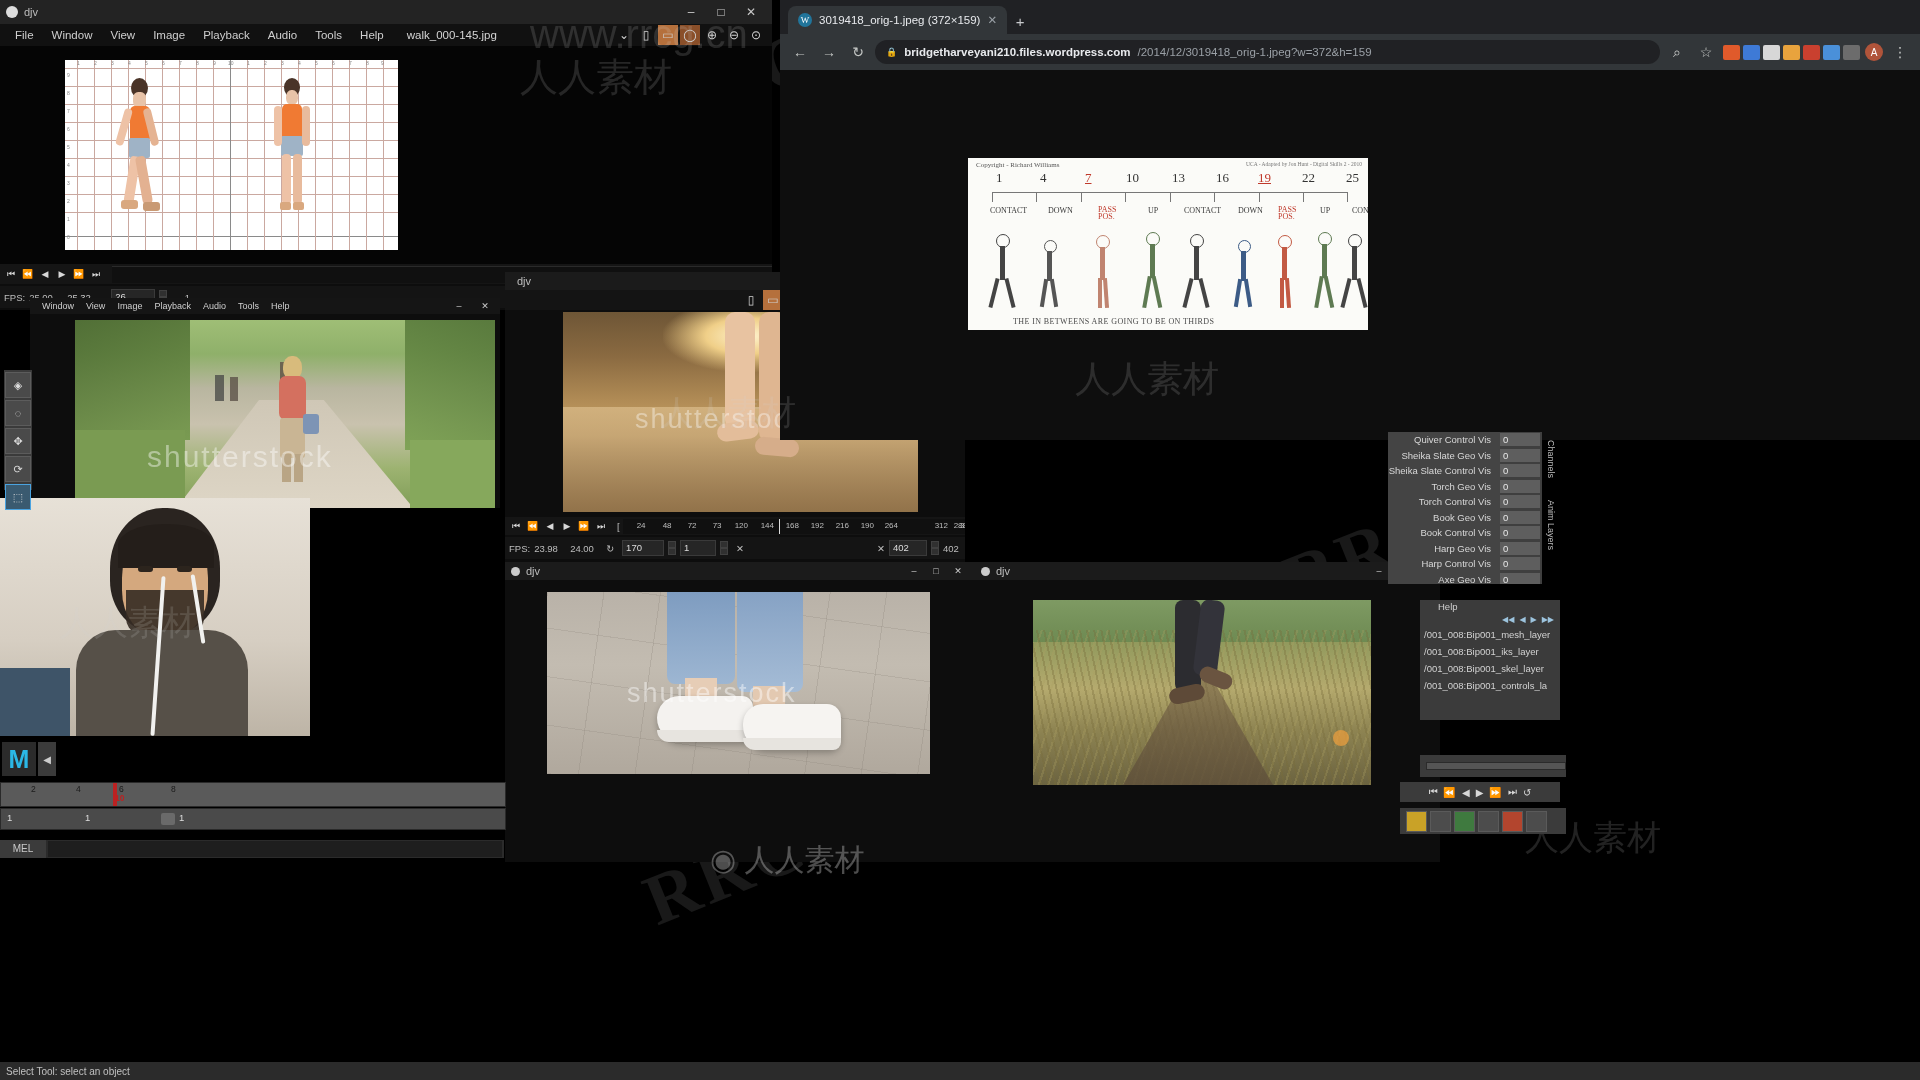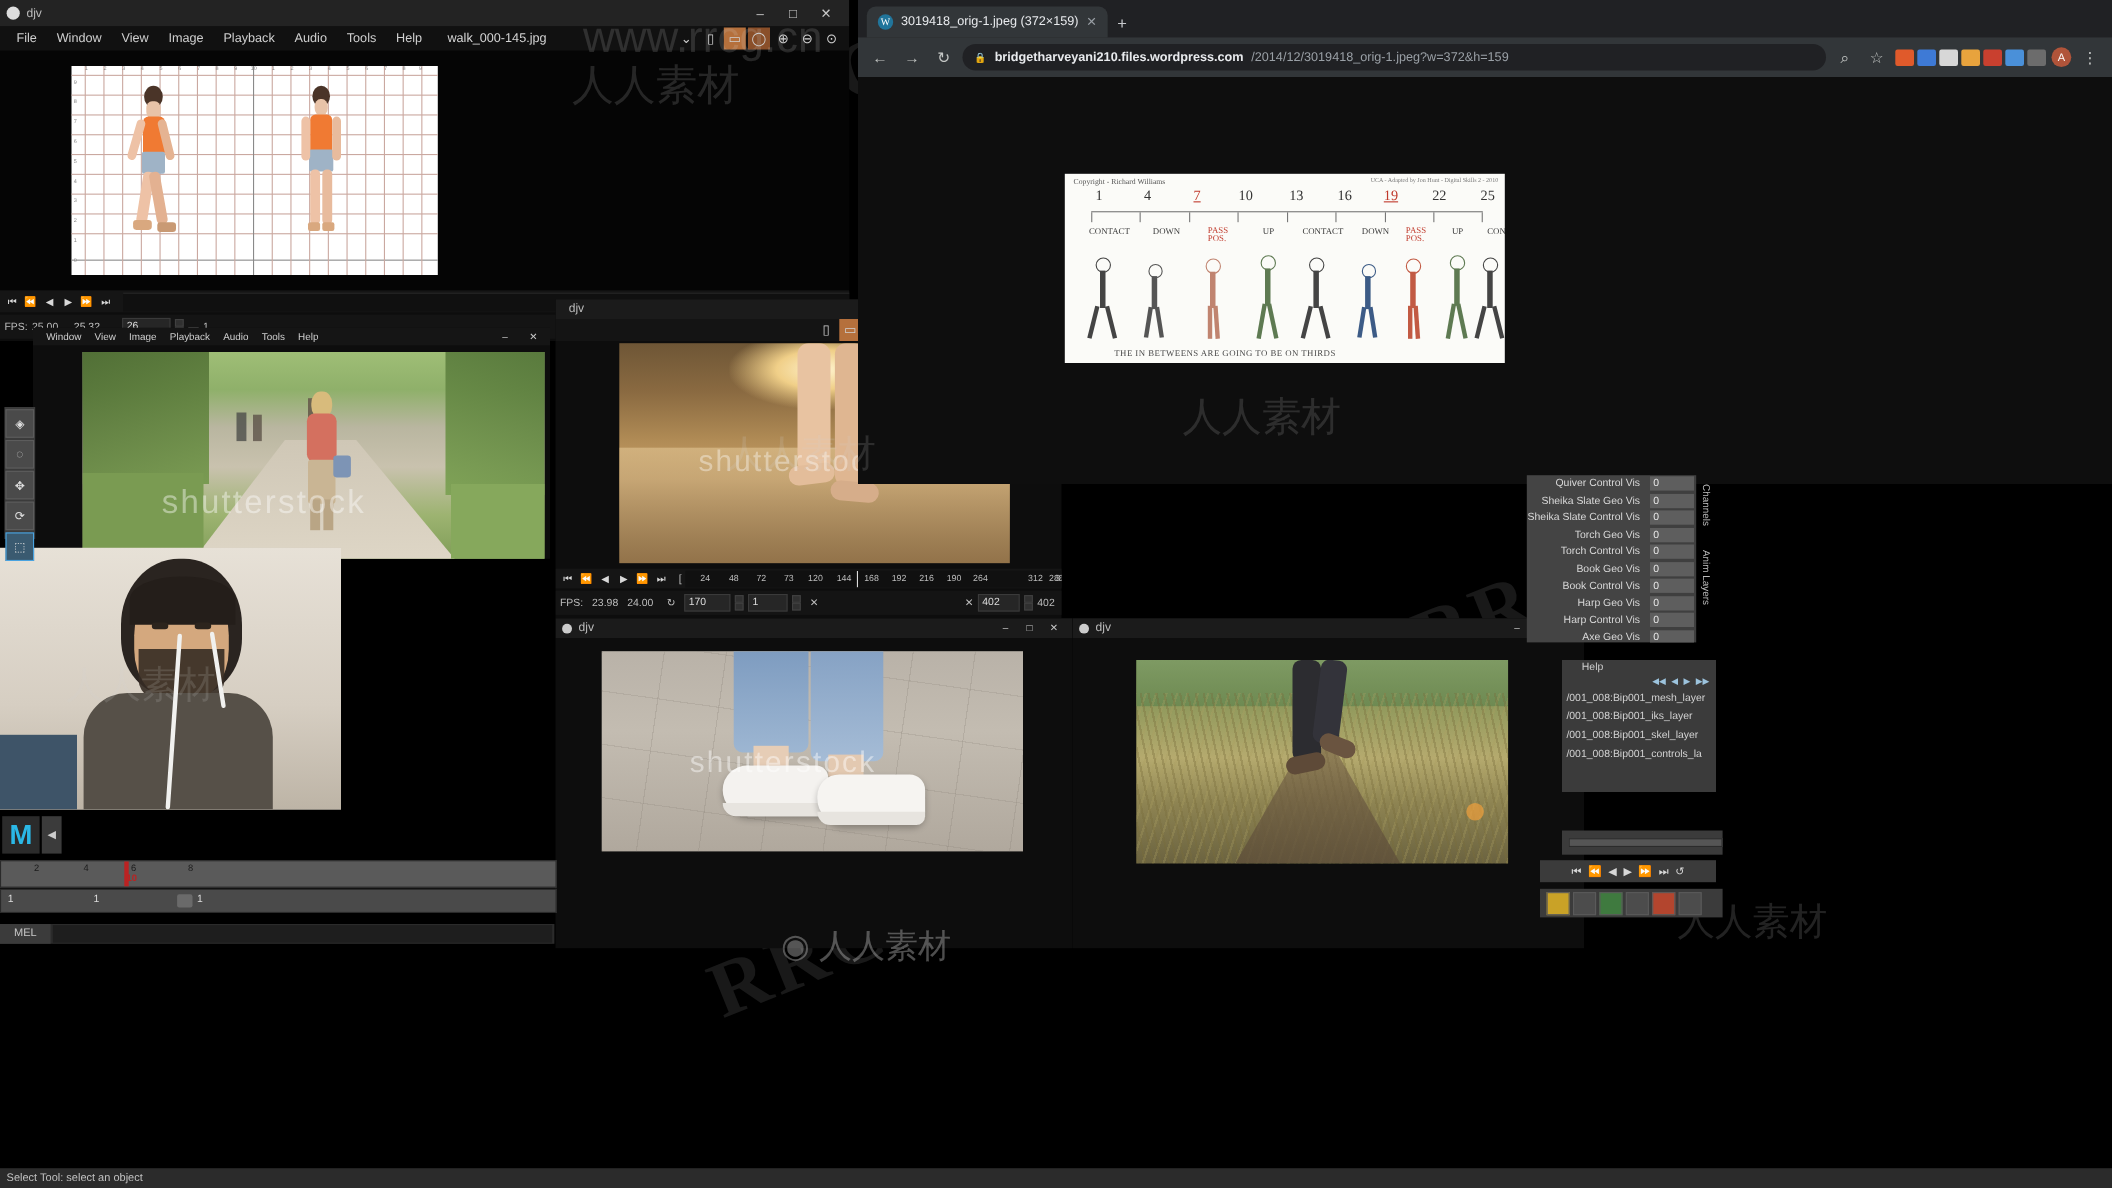--- a/index.html
+++ b/index.html
@@ -365,21 +365,21 @@
       <span style="position:absolute;left:262px;top:2px;font-size:8px;">264</span>
       <span style="position:absolute;left:287px;top:2px;font-size:8px;margin-left:44px;">288</span>
       <span style="position:absolute;left:312px;top:2px;font-size:8px;">312</span>
       <span style="position:absolute;left:337px;top:2px;font-size:8px;">336</span>
 
       <span style="position:absolute;left:156px;top:0;width:1px;height:15px;background:#ddd;"></span>
     </span>
   </div>
   <div class="fieldrow" style="position:absolute;left:0;top:265px;width:460px;">
     <span>FPS:</span>
-    <span style="width:32px;text-align:center;">23.98</span>
+    <span style="width:32px;">23.98</span>
     <span style="width:32px;">24.00</span>
     <span style="margin-right:4px;">↻</span>
     <span class="inp" style="width:34px;line-height:14px;">170</span>
     <span class="spin">
         <i></i>
         <i></i>
       </span>
     <span class="inp" style="width:28px;line-height:14px;">1</span>
     <span class="spin">
         <i></i>

